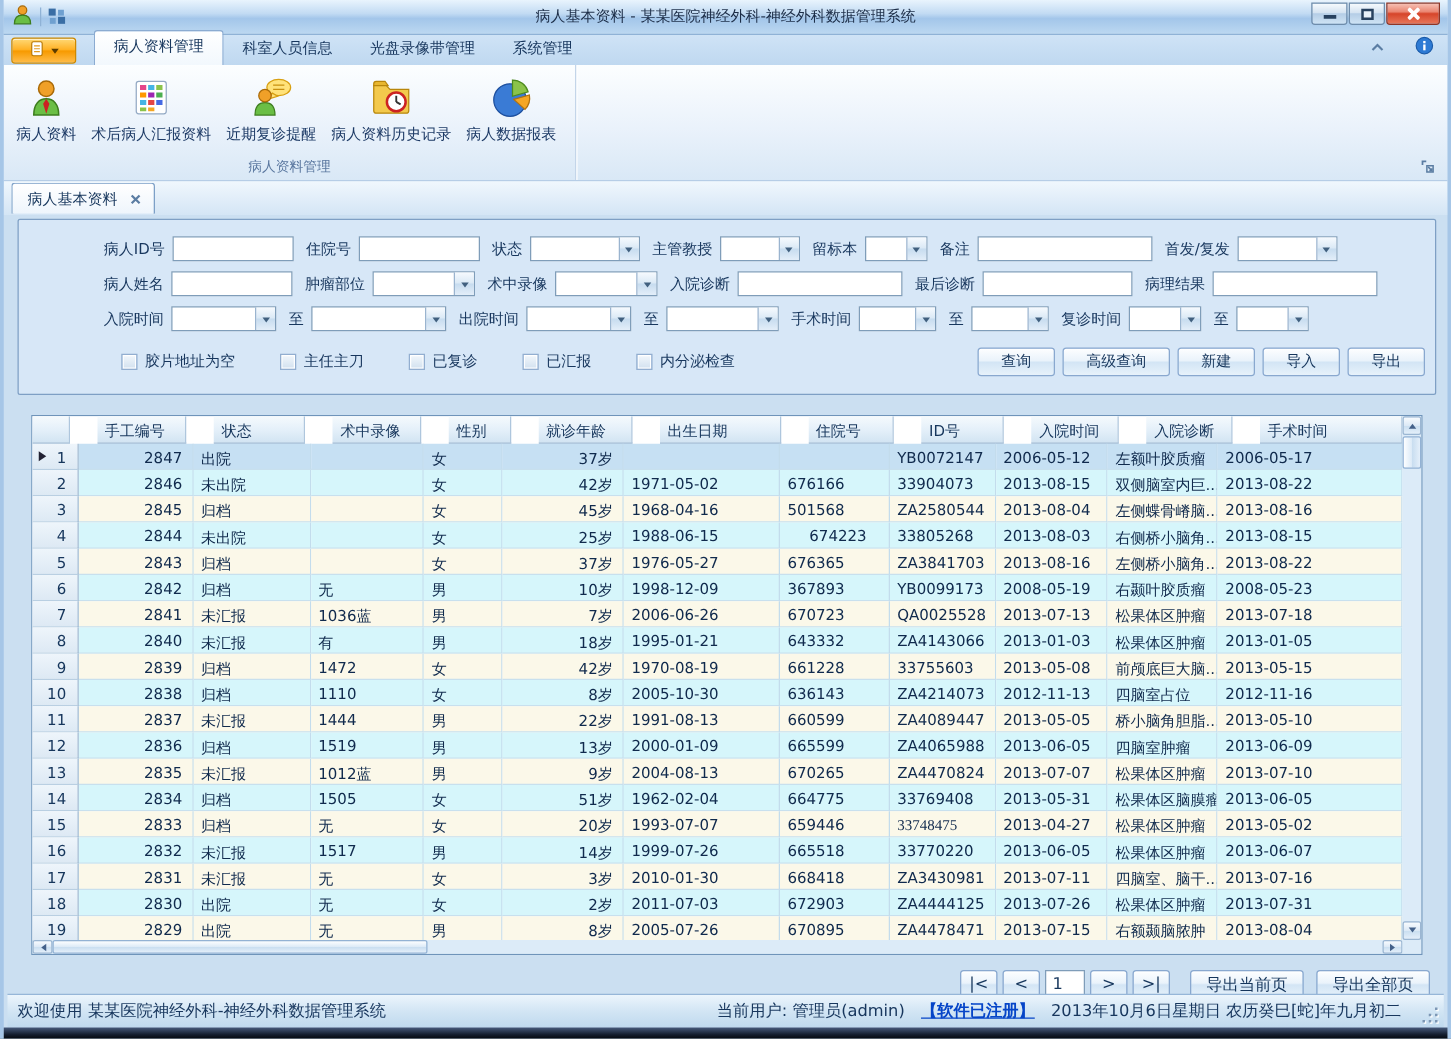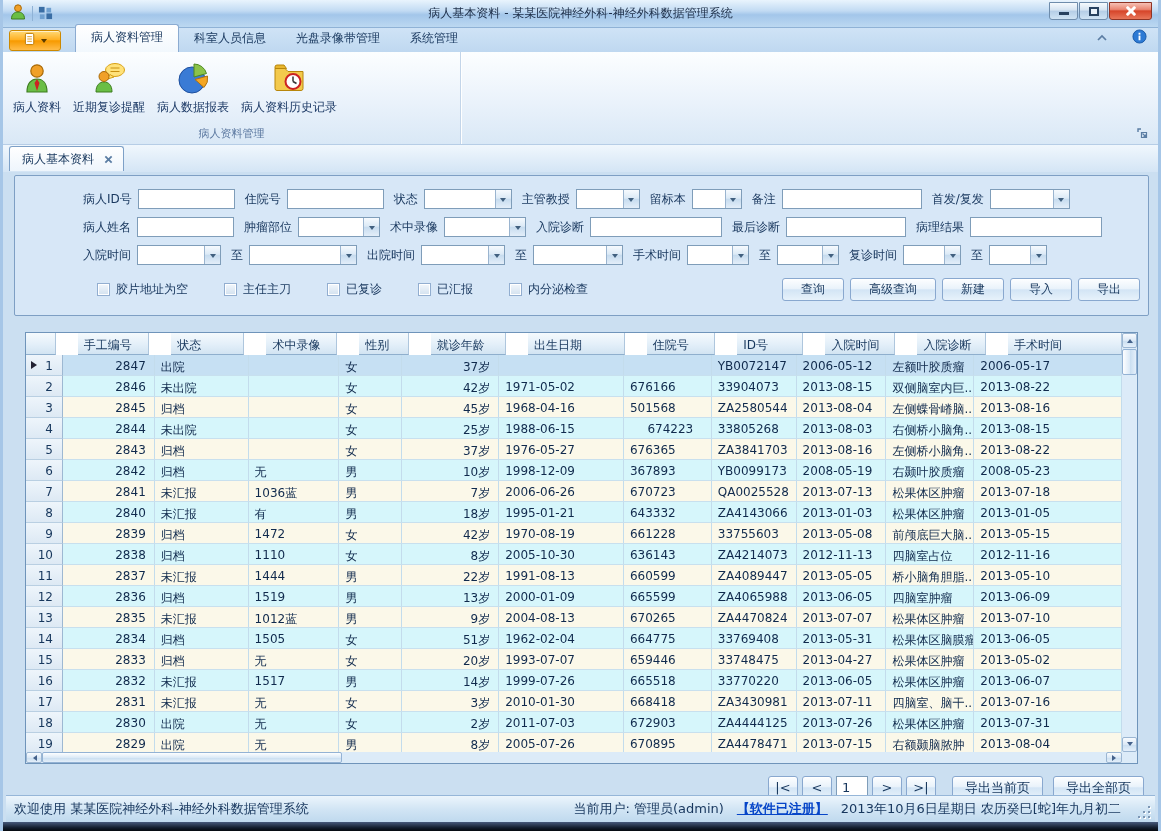--- a/index.html
+++ b/index.html
@@ -215,51 +215,70 @@
                 <path d="M7 31c0-9 4.5-13 10-13s10 4 10 13z" fill="#6abe45" stroke="#3d7d1e" stroke-width="1.2"></path>
                 <path d="M17 18l2.5 4-2.5 8-2.5-8z" fill="#cc2222"></path>
                 <circle cx="17" cy="10" r="6.2" fill="#f0a028" stroke="#a96a08" stroke-width="1.2"></circle>
               </svg>
             </span>
             <span class="lbl">病人资料</span>
           </div>
           <div class="rbtn">
             <span class="ricon">
               <svg viewBox="0 0 34 34">
+                <rect x="5" y="4" width="24" height="26" rx="2" fill="#fff" stroke="#93a9c4"></rect>
+                <rect x="8" y="7" width="5" height="4" fill="#e4458a"></rect>
+                <rect x="14.5" y="7" width="5" height="4" fill="#45b4e4"></rect>
+                <rect x="21" y="7" width="5" height="4" fill="#8bc34a"></rect>
+                <rect x="8" y="13" width="5" height="4" fill="#ff9800"></rect>
+                <rect x="14.5" y="13" width="5" height="4" fill="#9c27b0"></rect>
+                <rect x="21" y="13" width="5" height="4" fill="#4caf50"></rect>
+                <rect x="8" y="19" width="5" height="4" fill="#45b4e4"></rect>
+                <rect x="14.5" y="19" width="5" height="4" fill="#e44545"></rect>
+                <rect x="21" y="19" width="5" height="4" fill="#456ae4"></rect>
+                <rect x="8" y="25" width="5" height="3" fill="#8bc34a"></rect>
+                <rect x="14.5" y="25" width="5" height="3" fill="#f5a623"></rect>
+              </svg>
+            </span>
+            <span class="lbl">术后病人汇报资料</span>
+          </div>
+          <div class="rbtn">
+            <span class="ricon">
+              <svg viewBox="0 0 34 34">
                 <ellipse cx="23" cy="9" rx="9.5" ry="6.5" fill="#ffe27a" stroke="#d8a012"></ellipse>
                 <path d="M18 13.5l-4 5 8-2.5z" fill="#ffe27a" stroke="#d8a012"></path>
                 <line x1="18.5" y1="7" x2="27.5" y2="7" stroke="#c89010"></line>
                 <line x1="18.5" y1="10.5" x2="27.5" y2="10.5" stroke="#c89010"></line>
                 <path d="M4 31c0-7 3.5-10 8-10s8 3 8 10z" fill="#6abe45" stroke="#3d7d1e"></path>
                 <circle cx="12" cy="15.5" r="5" fill="#f0a028" stroke="#a96a08"></circle>
               </svg>
             </span>
             <span class="lbl">近期复诊提醒</span>
-          </div>
-          <div class="rbtn">
-            <span class="ricon">
-              <svg viewBox="0 0 34 34">
-                <circle cx="16" cy="19" r="13" fill="#3a7bd5" stroke="#1d4f9e"></circle>
-                <path d="M18 16V3a13 13 0 0 1 12.5 9.5z" fill="#8bc34a" stroke="#4e8a1f"></path>
-                <path d="M19 18.5l12.5-3.5a13 13 0 0 1-3.5 11.5z" fill="#f5a623" stroke="#b07210"></path>
-              </svg>
-            </span>
-            <span class="lbl">病人数据报表</span>
           </div>
           <div class="rbtn">
             <span class="ricon">
               <svg viewBox="0 0 34 34">
                 <path d="M3 7.5V6a2 2 0 0 1 2-2h7l2.5 3.5z" fill="#e8b62e" stroke="#b8860b"></path>
                 <path d="M3 7.5h10l3 3h15v17a2 2 0 0 1-2 2H5a2 2 0 0 1-2-2z" fill="#f3c94c" stroke="#b8860b"></path>
                 <circle cx="21" cy="20.5" r="7.5" fill="#fff" stroke="#cc2222" stroke-width="2"></circle>
                 <line x1="21" y1="20.5" x2="21" y2="15.5" stroke="#333" stroke-width="1.5"></line>
                 <line x1="21" y1="20.5" x2="24.5" y2="22.5" stroke="#333" stroke-width="1.5"></line>
               </svg>
             </span>
             <span class="lbl">病人资料历史记录</span>
+          </div>
+          <div class="rbtn">
+            <span class="ricon">
+              <svg viewBox="0 0 34 34">
+                <circle cx="16" cy="19" r="13" fill="#3a7bd5" stroke="#1d4f9e"></circle>
+                <path d="M18 16V3a13 13 0 0 1 12.5 9.5z" fill="#8bc34a" stroke="#4e8a1f"></path>
+                <path d="M19 18.5l12.5-3.5a13 13 0 0 1-3.5 11.5z" fill="#f5a623" stroke="#b07210"></path>
+              </svg>
+            </span>
+            <span class="lbl">病人数据报表</span>
           </div>
         </div>
       <div class="rb-grouplabel">病人资料管理</div>
     </div>
     <div class="dialog-launcher">
       <svg width="13" height="13" viewBox="0 0 13 13">
           <path d="M2 5V2h3" fill="none" stroke="#5b7da3" stroke-width="1.4"></path>
           <path d="M5.5 5.5h5v5h-5z" fill="none" stroke="#5b7da3" stroke-width="1.2"></path>
           <path d="M6.5 6.5l3 3M9.5 7.5v2h-2" fill="none" stroke="#5b7da3" stroke-width="1.2"></path>
         </svg>
@@ -633,21 +652,21 @@
             </div>
             <div class="g-row cream">
               <div class="g-cell g-selcell" style="width: 37px;"><span>15</span></div>
               <div class="g-cell ar" style="width: 92px;">2833</div>
               <div class="g-cell" style="width: 94px;">归档</div>
               <div class="g-cell" style="width: 91px;">无</div>
               <div class="g-cell" style="width: 63px;">女</div>
               <div class="g-cell ar" style="width: 97px;">20岁</div>
               <div class="g-cell" style="width: 125px;">1993-07-07</div>
               <div class="g-cell" style="width: 88px;">659446</div>
-              <div class="g-cell" style="width: 85px;">33748475</div>
+              <div class="g-cell" style="width: 85px; font-family: Liberation Serif, serif;">33748475</div>
               <div class="g-cell" style="width: 90px;">2013-04-27</div>
               <div class="g-cell" style="width: 88px;">松果体区肿瘤</div>
               <div class="g-cell" style="flex: 1 1 148px;">2013-05-02</div>
             </div>
             <div class="g-row cyan">
               <div class="g-cell g-selcell" style="width: 37px;"><span>16</span></div>
               <div class="g-cell ar" style="width: 92px;">2832</div>
               <div class="g-cell" style="width: 94px;">未汇报</div>
               <div class="g-cell" style="width: 91px;">1517</div>
               <div class="g-cell" style="width: 63px;">男</div>

